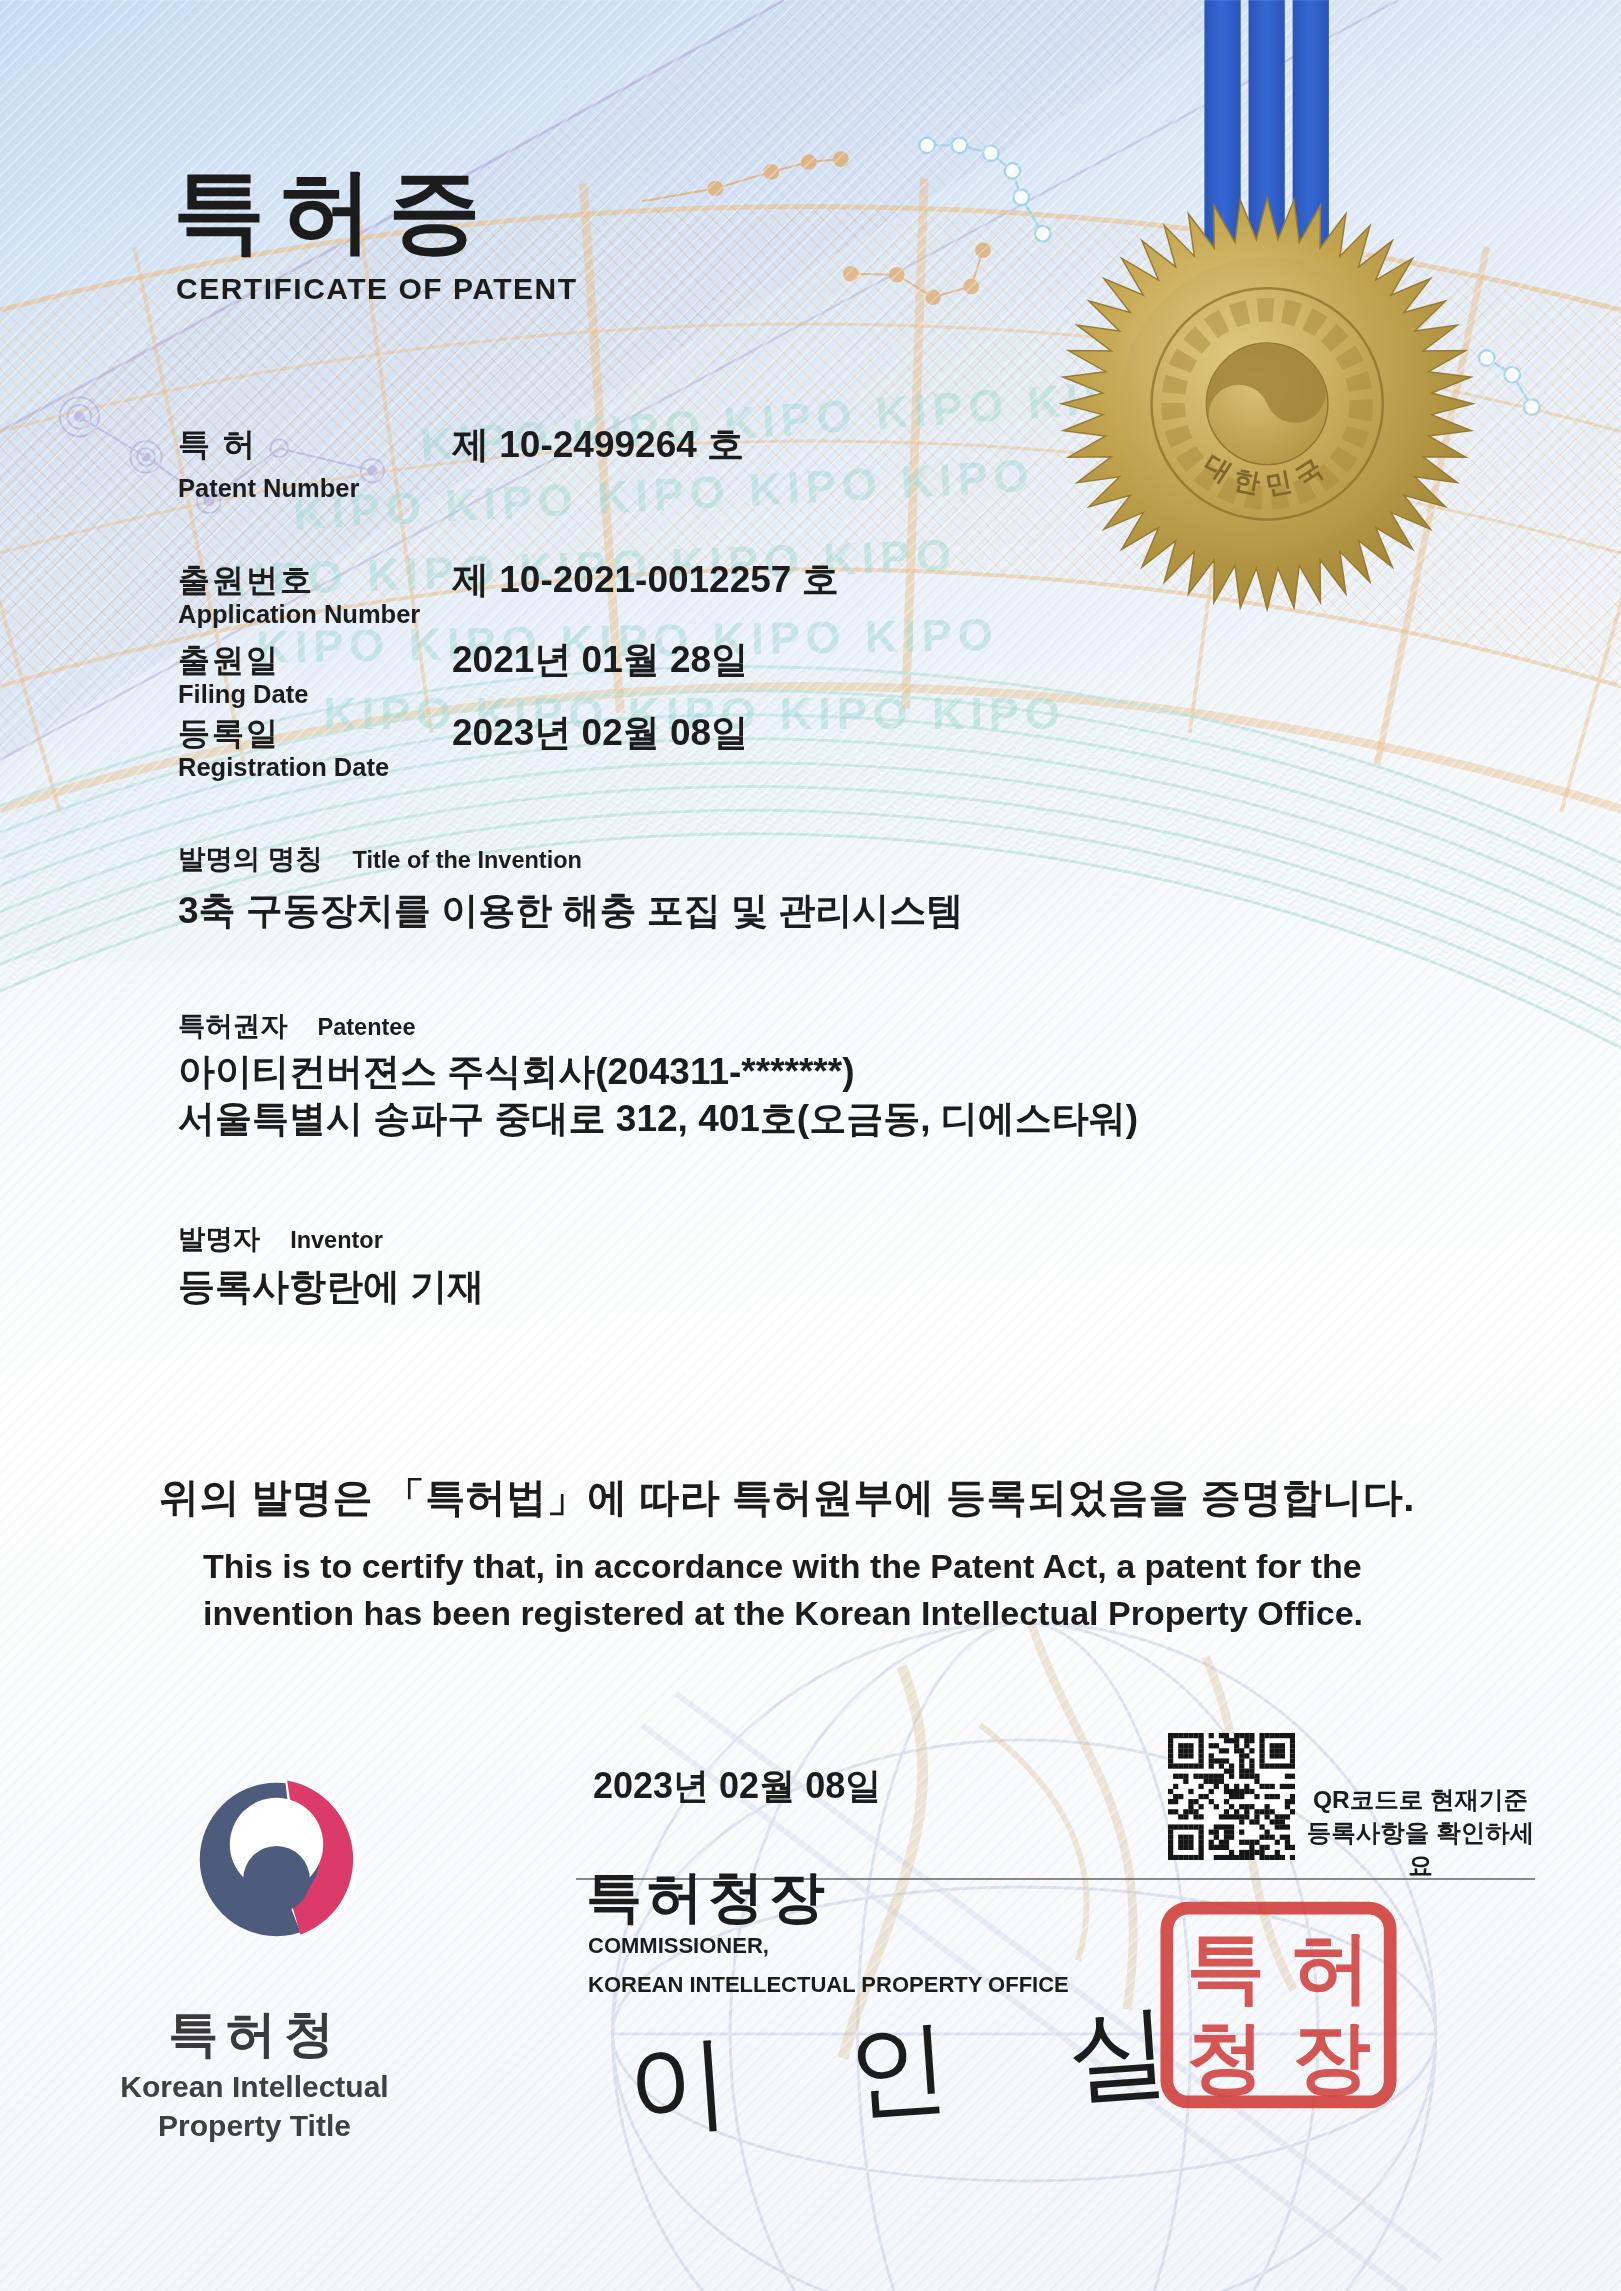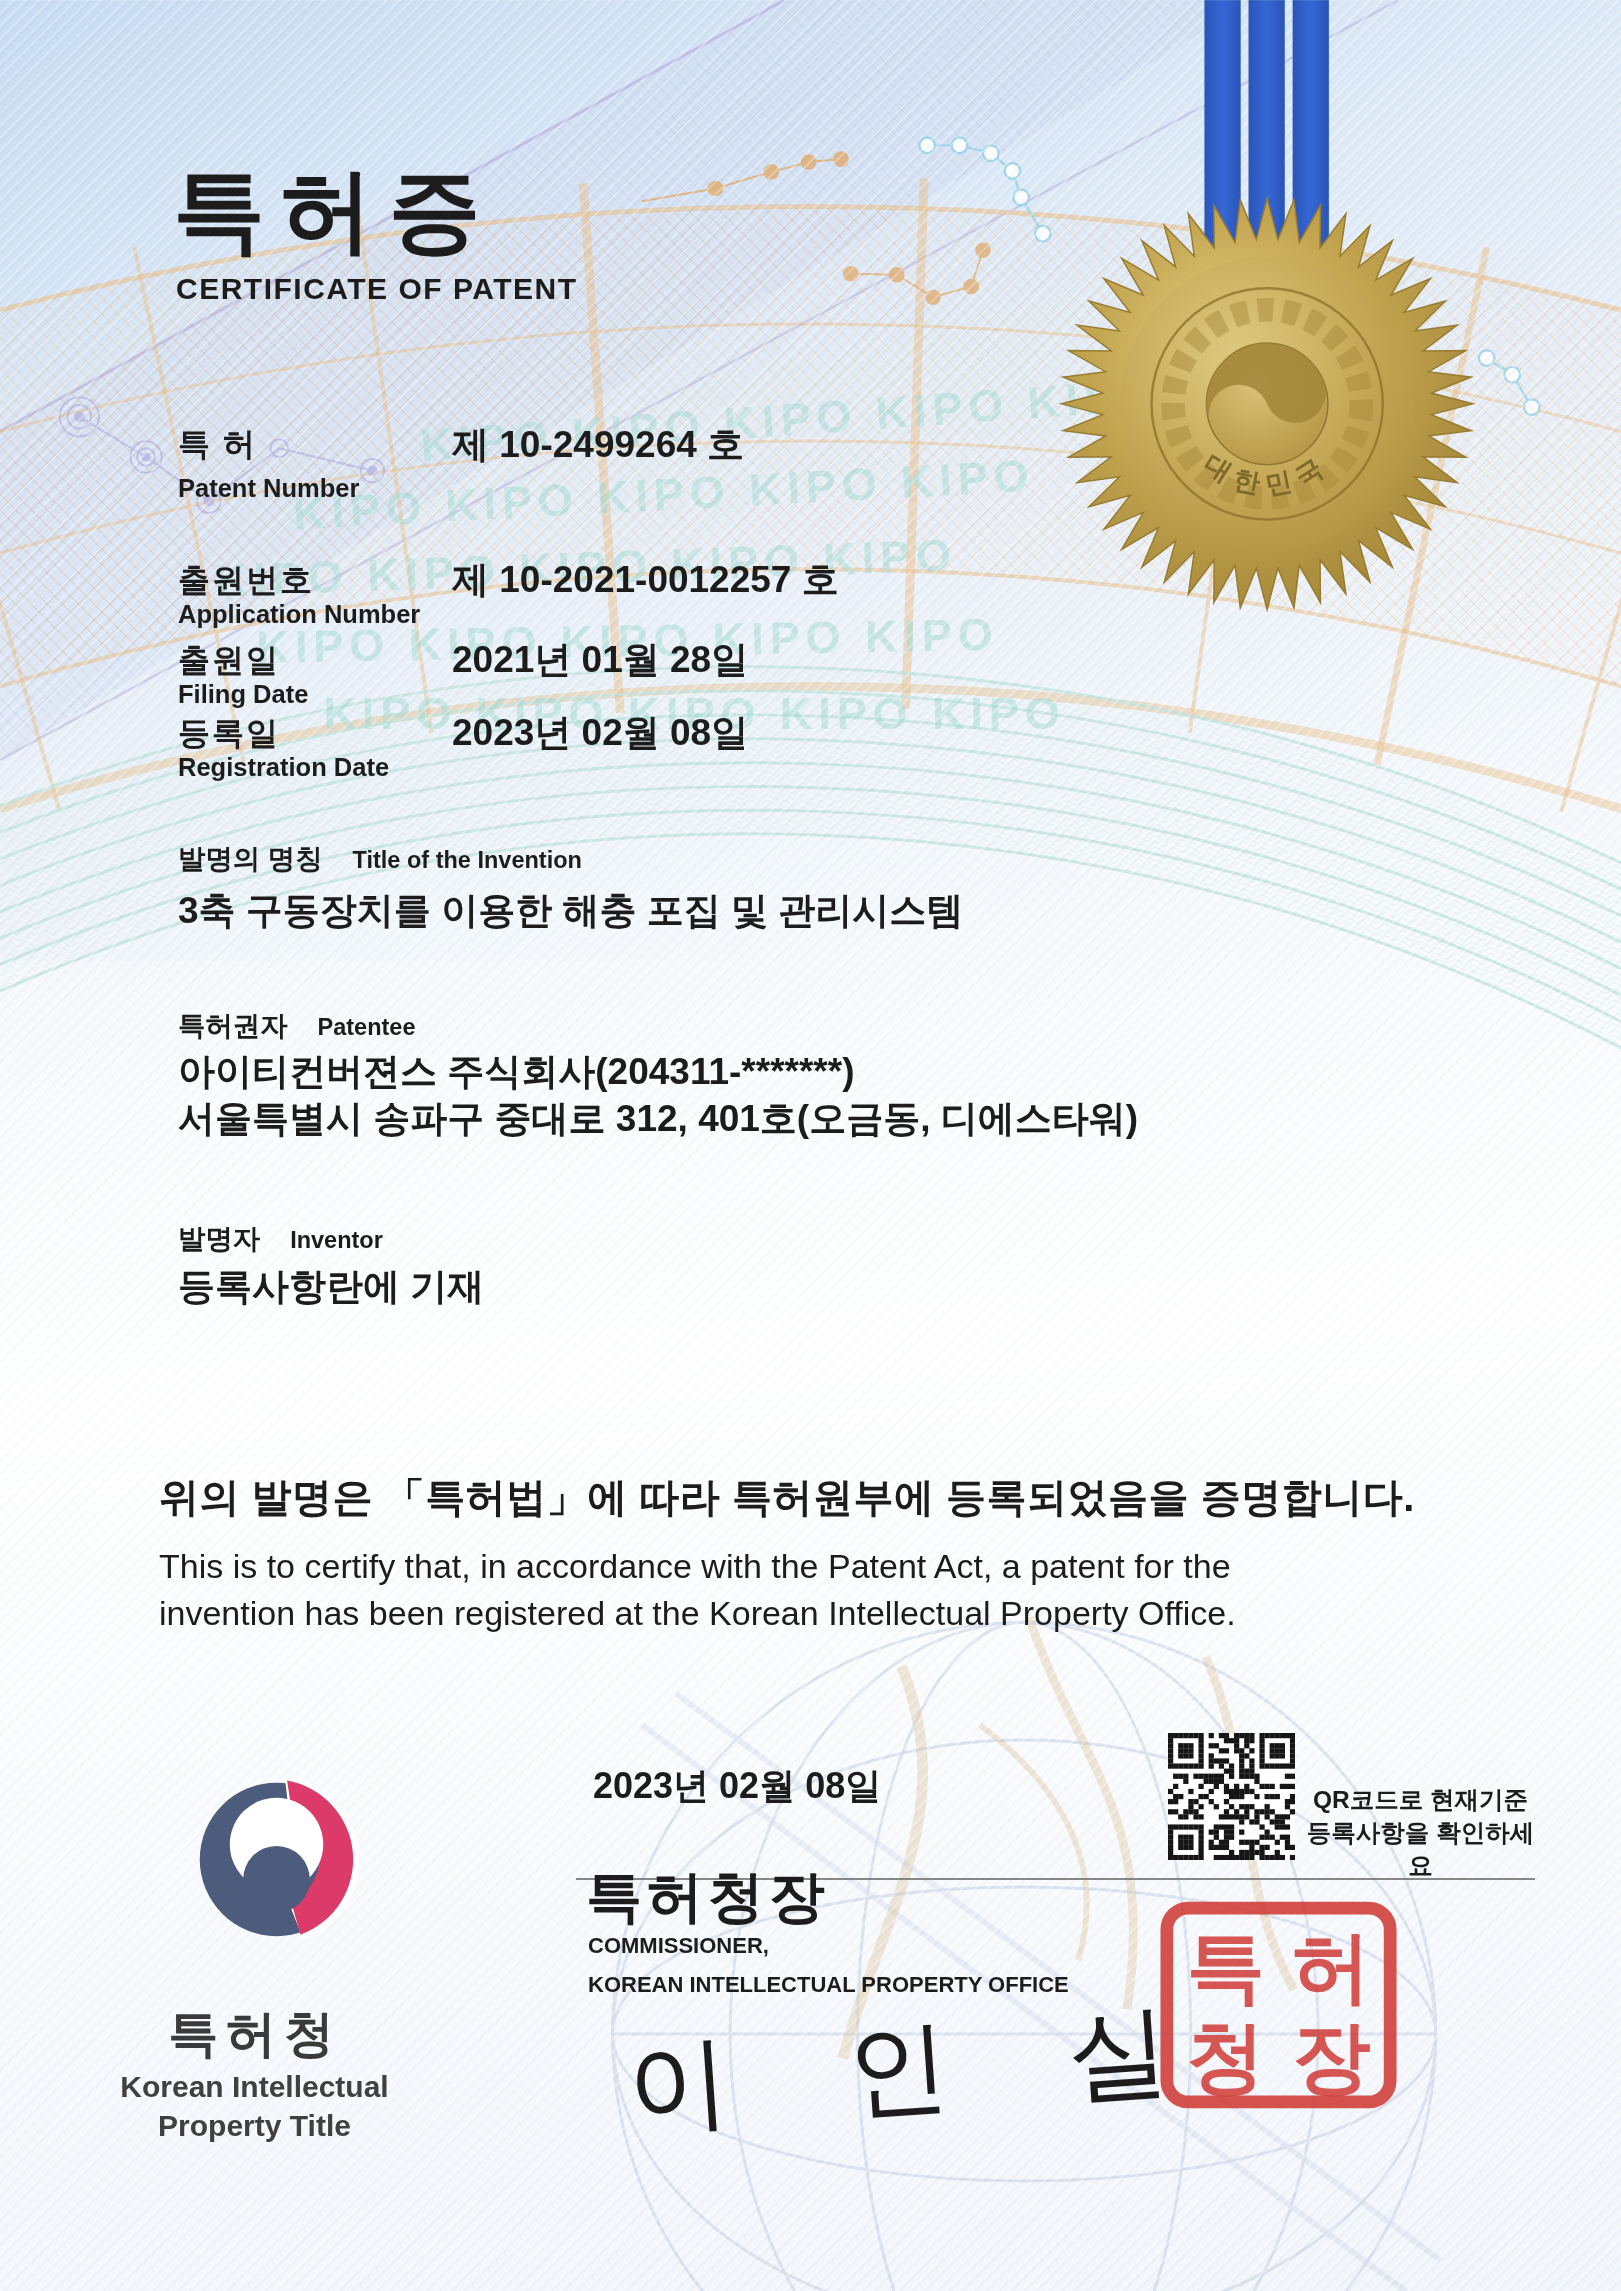--- a/index.html
+++ b/index.html
@@ -18,21 +18,21 @@
   svg.fg{position:absolute;z-index:4;}
   .title-ko{font-size:92px;font-weight:800;letter-spacing:15.7px;}
   .title-en{font-size:30px;font-weight:700;letter-spacing:1.5px;}
   .k-label{font-size:32px;font-weight:700;letter-spacing:2px;}
   .e-label{font-size:25.5px;font-weight:700;}
   .value{font-size:37px;font-weight:700;}
   .sec-k{font-size:27.4px;font-weight:600;display:inline-block;}
   .sec-e{font-size:23.5px;font-weight:600;display:inline-block;margin-left:25.5px;}
   .big-val{font-size:37px;font-weight:700;}
   .stmt-ko{font-size:40px;font-weight:700;letter-spacing:0.5px;white-space:nowrap;text-align:center;}
-  .stmt-en{font-size:34px;font-weight:400;white-space:nowrap;}
+  .stmt-en{font-size:34px;font-weight:700;white-space:nowrap;margin-left:44px;}
   .date{font-size:36px;font-weight:600;}
   .comm-ko{font-size:56px;font-weight:800;letter-spacing:4.9px;}
   .comm-en{font-size:22px;font-weight:700;}
   .sig{font-size:102px;font-weight:400;letter-spacing:45px;transform:rotate(-4deg);white-space:nowrap;}
   .qr-note{font-size:24.5px;font-weight:700;text-align:center;width:241px;line-height:1.34;}
   .agency-ko{font-size:50px;font-weight:600;letter-spacing:7.8px;text-align:center;width:274px;color:#3a3a3a;}
   .agency-en{font-size:30px;font-weight:600;text-align:center;width:333px;color:#404040;}
   .hline{height:2px;background:#6b6b6b;opacity:.8;}
 </style>
 </head>

